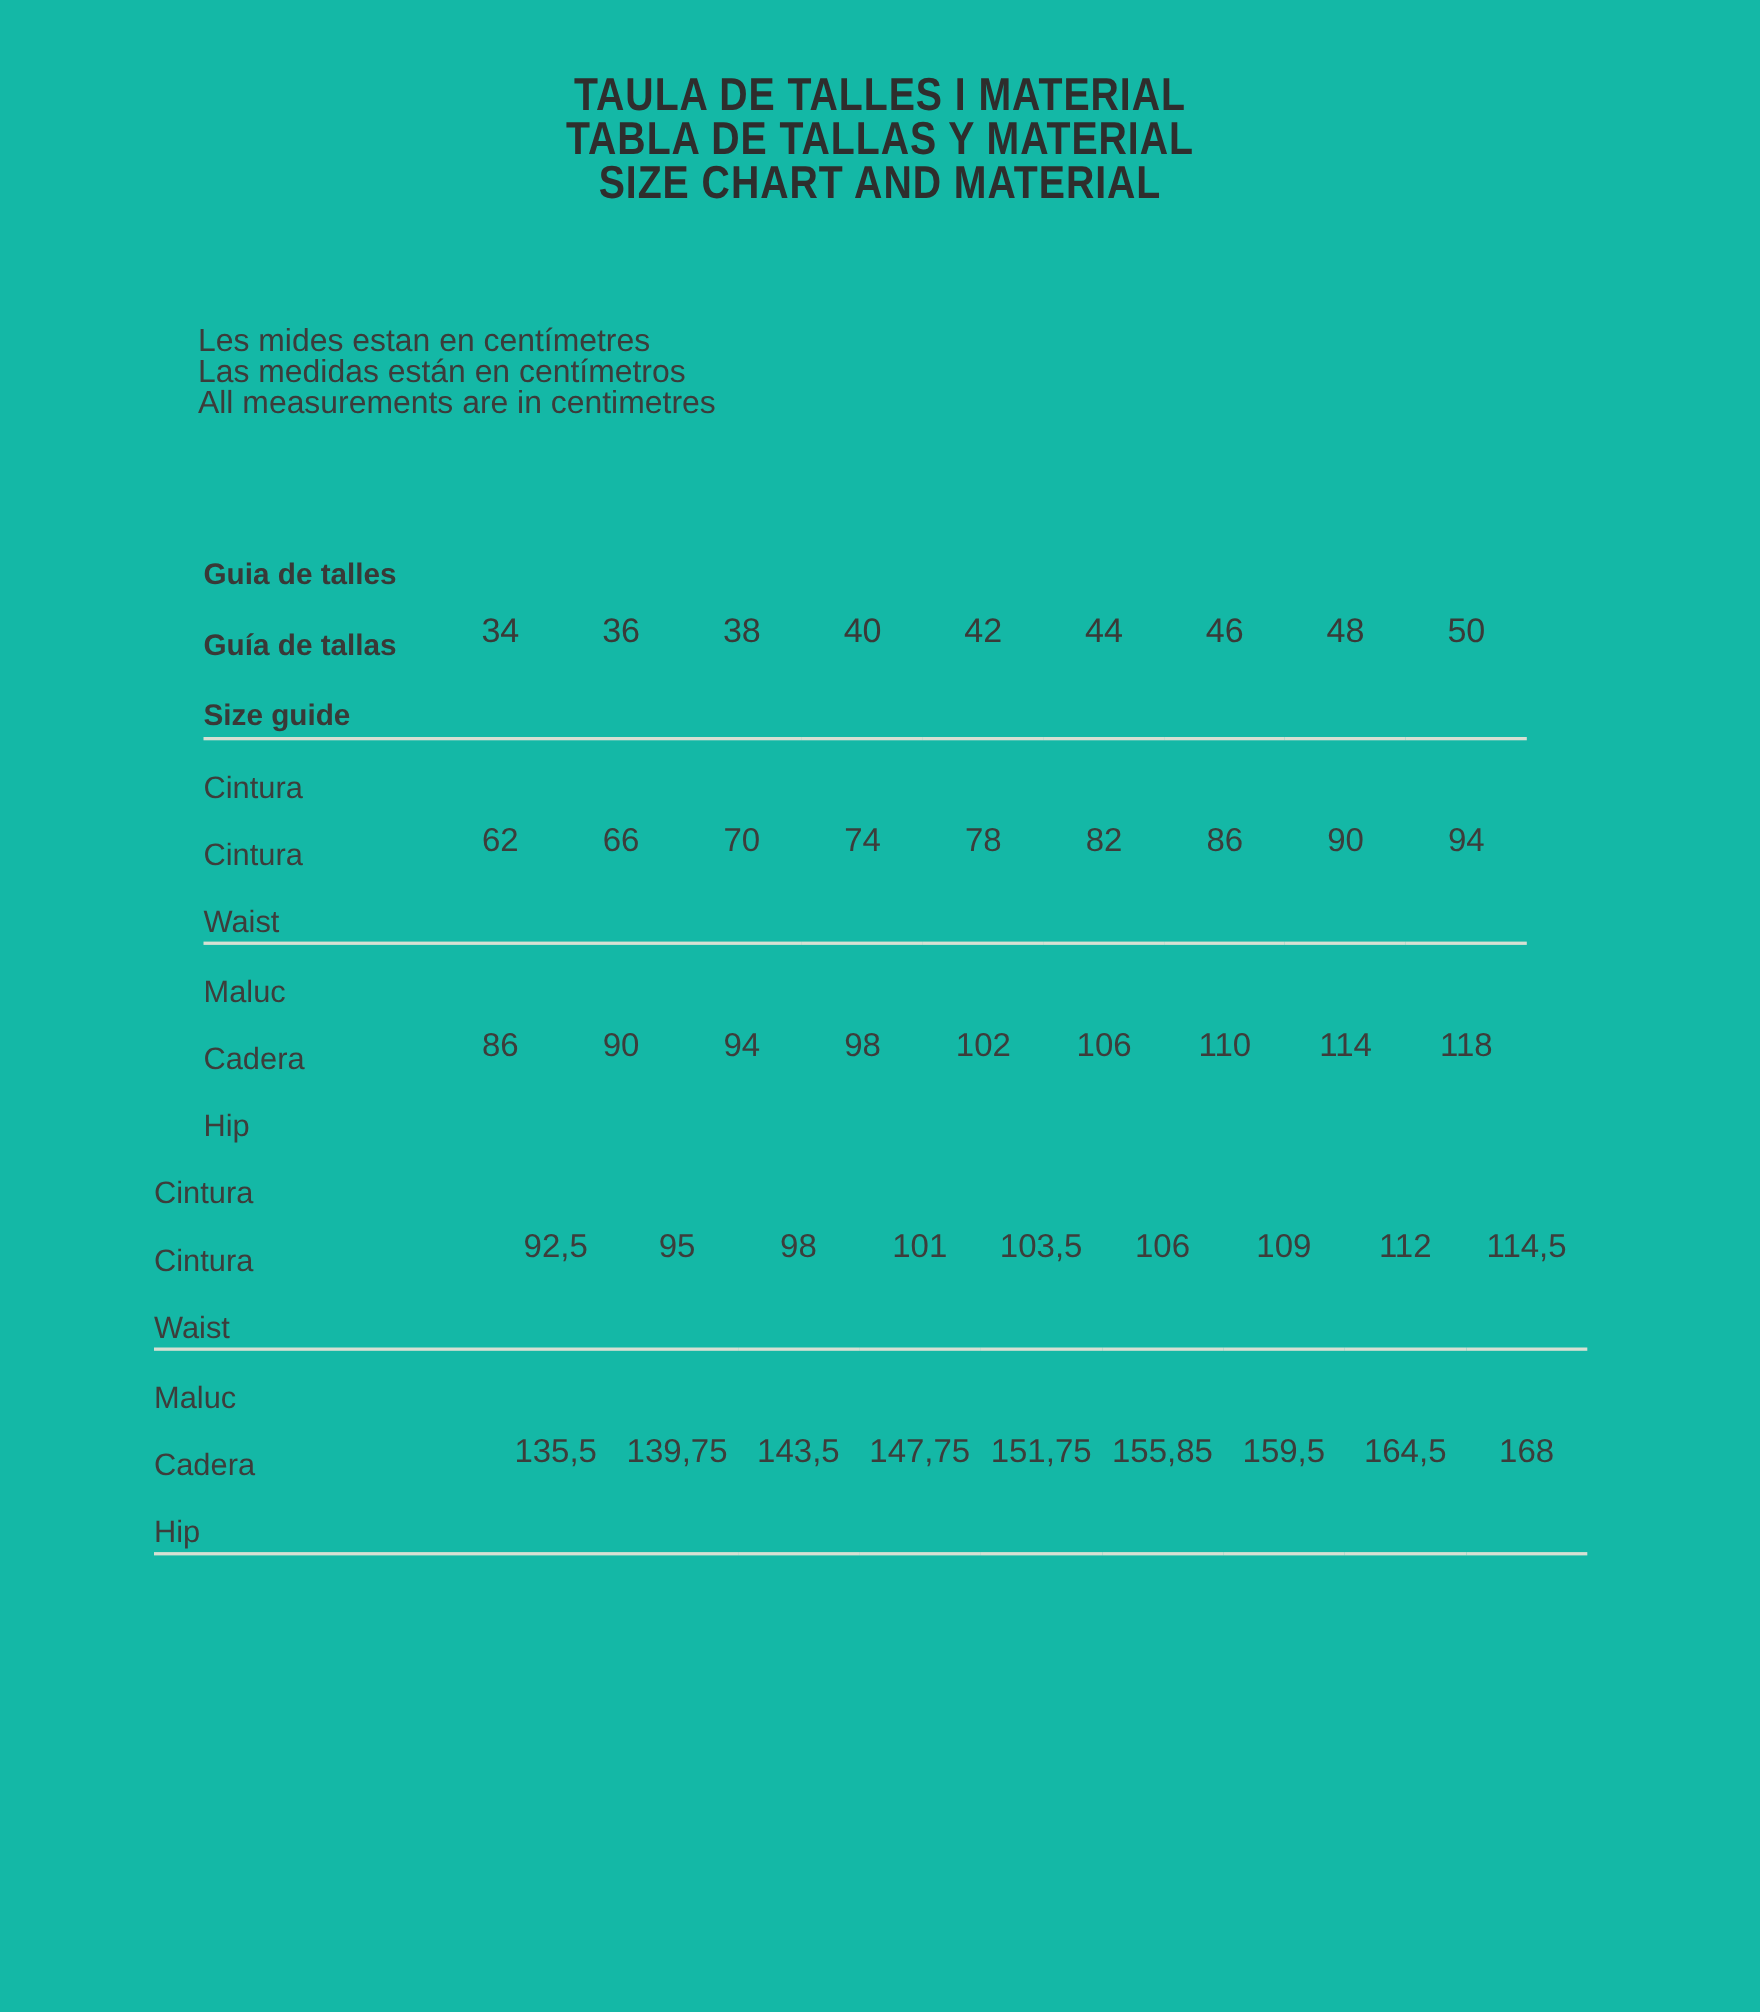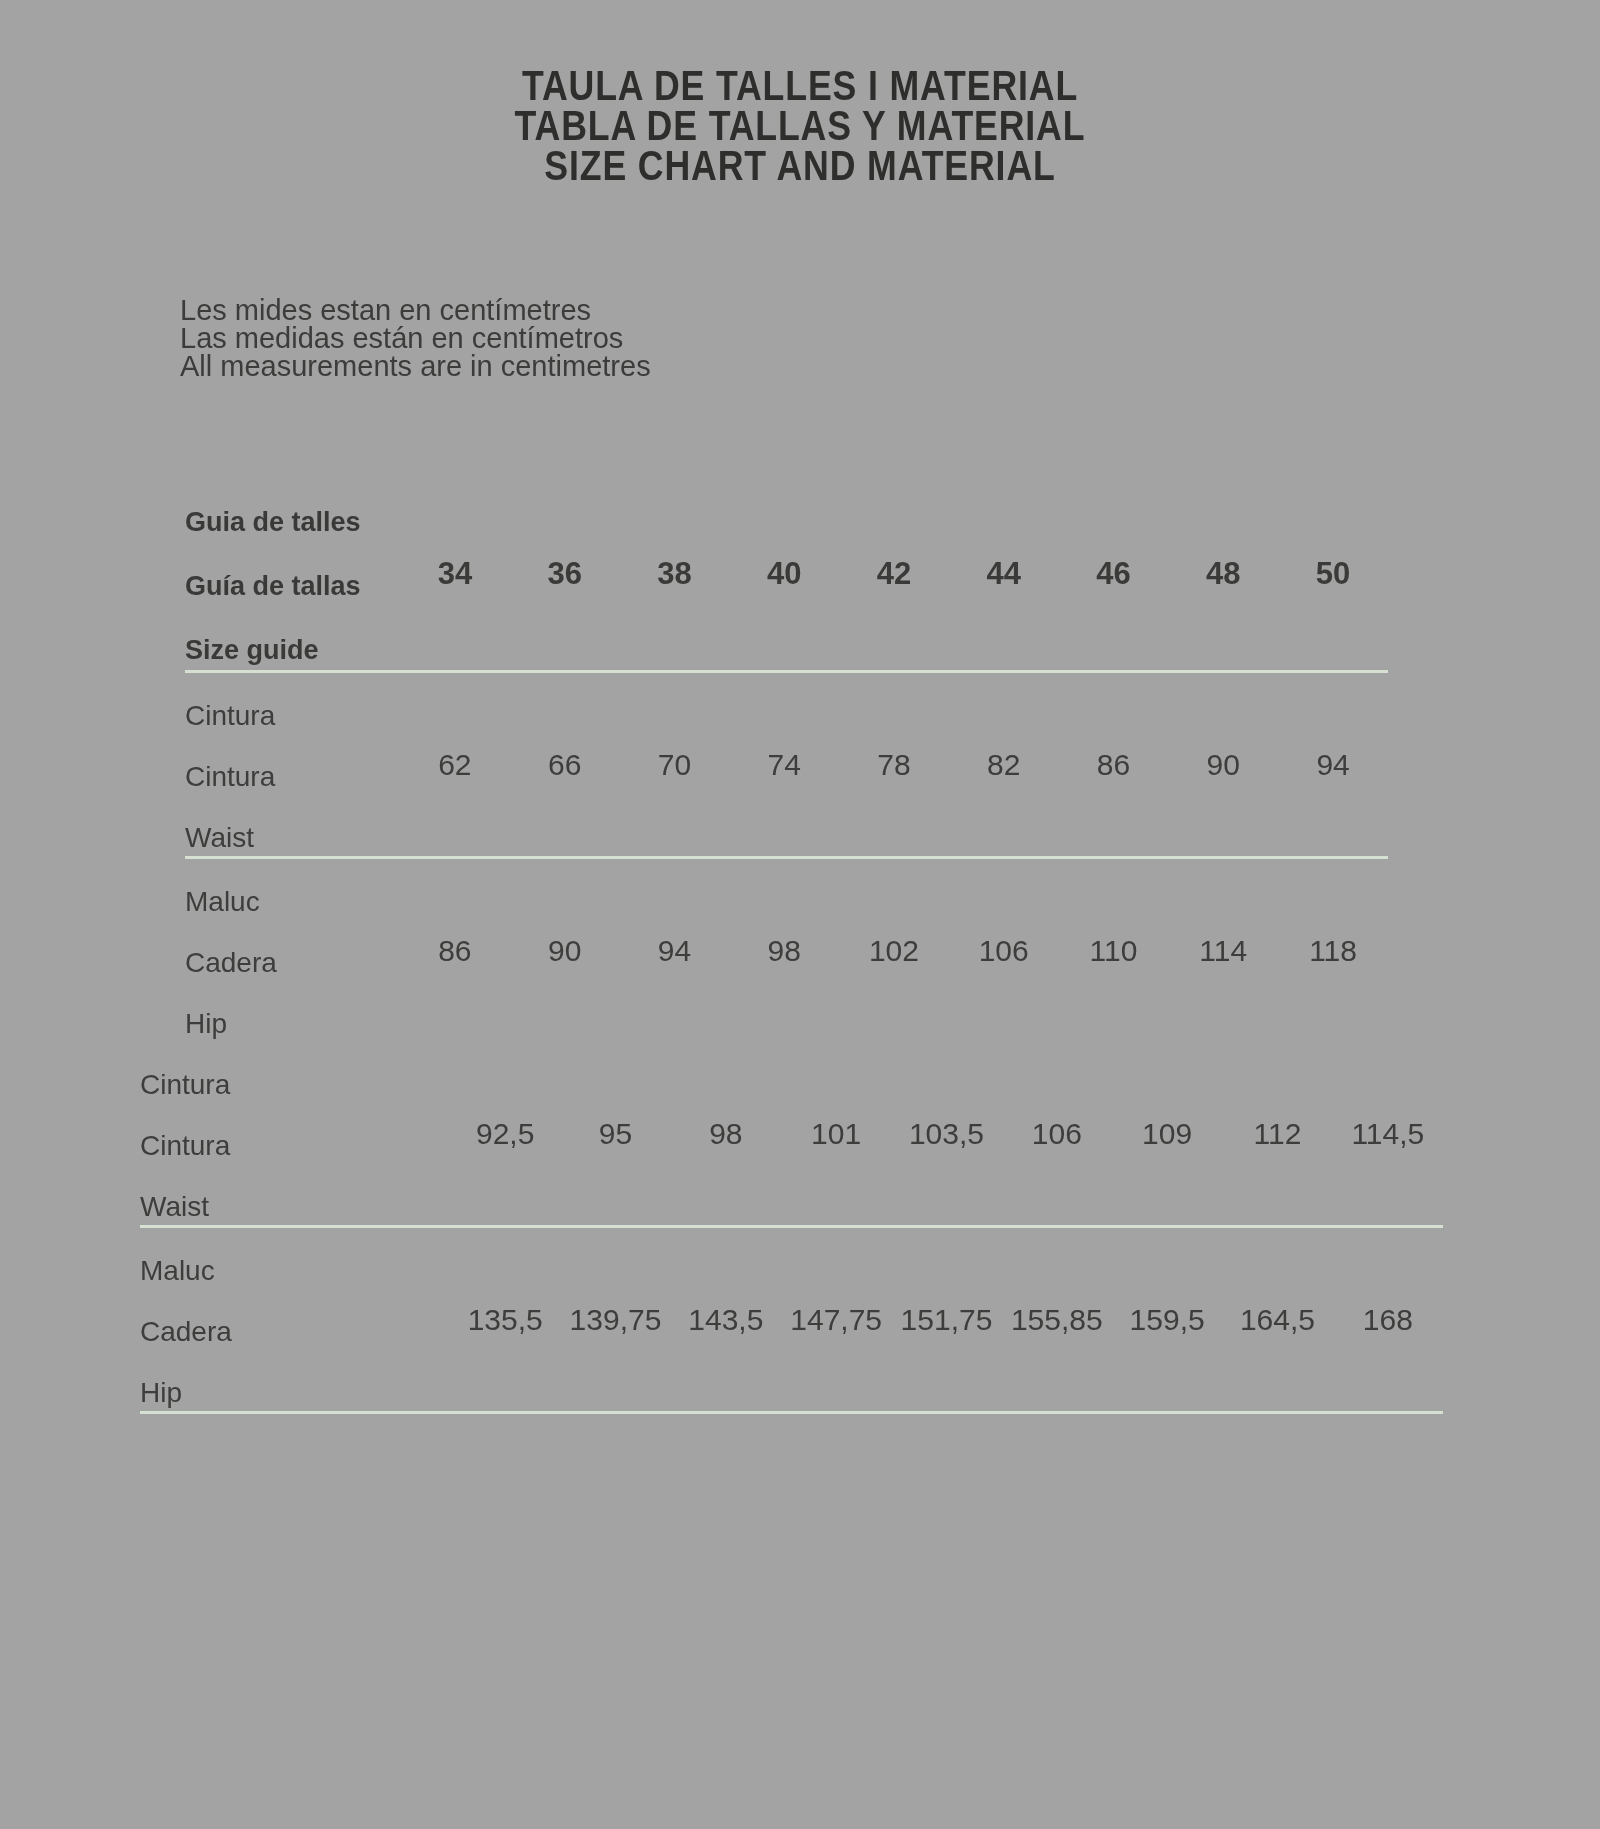--- a/index.html
+++ b/index.html
@@ -3,21 +3,21 @@
 <meta charset="utf-8">
 <style>
   * { margin: 0; padding: 0; box-sizing: border-box; }
   html, body { background: #ffffff; }
   body { font-family: "Liberation Sans", "DejaVu Sans", sans-serif; }
 
   .page {
     position: relative;
     width: 1600px;
     height: 1829px;
-    background: #a3a3a3;
+    background: #14b8a6;
     overflow: hidden;
     color: #3d3d3b;
   }
 
   
   .title-block {
     position: absolute;
     top: 66px;
     left: 0;
     width: 1600px;
@@ -64,21 +64,21 @@
     margin-top: 24px;
   }
   .hdr-row .label-line {
     font-weight: bold;
     font-size: 27px;
     line-height: 40px;
     color: #393937;
   }
   .size-cell {
     text-align: center;
-    font-weight: bold;
+    font-weight: normal;
     font-size: 31px;
     color: #3a3a38;
   }
   .value-cell {
     text-align: center;
     font-weight: normal;
     font-size: 30px;
     color: #48484
 6;
   }

